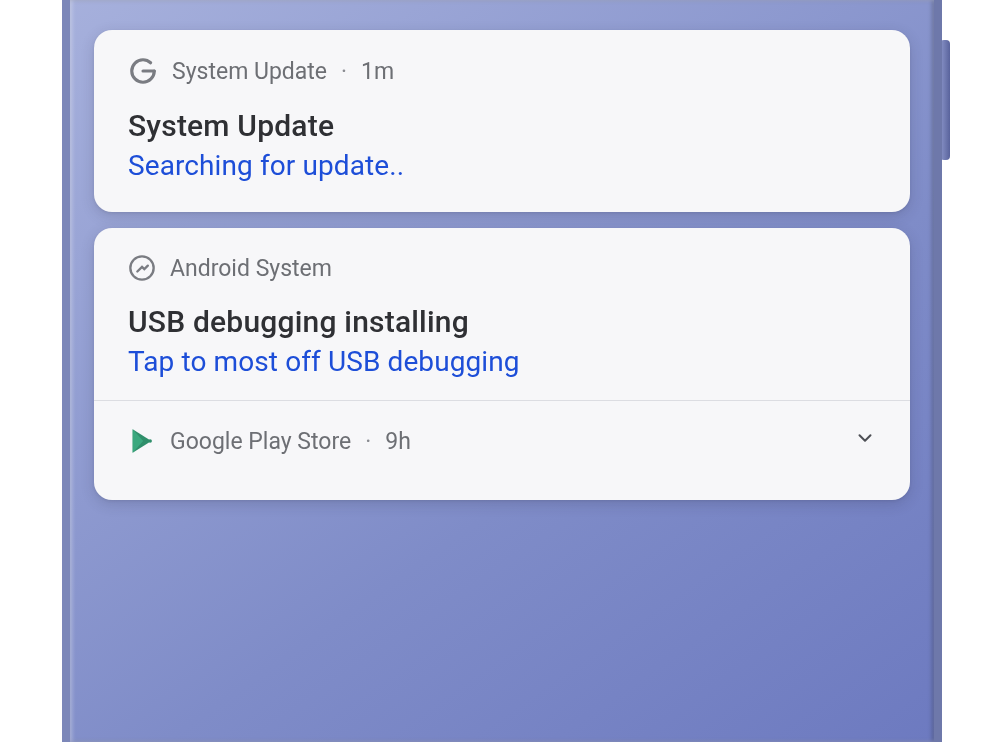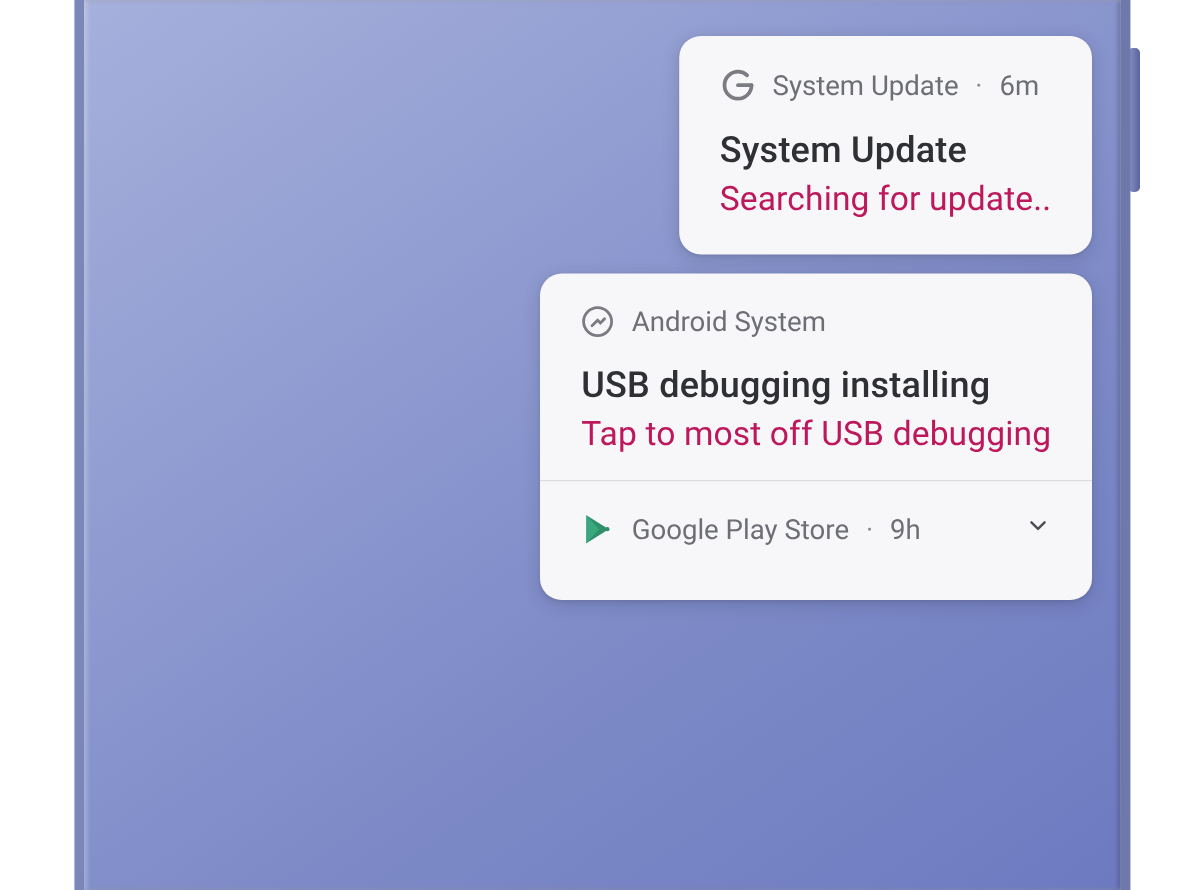--- a/index.html
+++ b/index.html
@@ -38,21 +38,20 @@
     border-radius: 4px;
   }
   .notif-stack {
     position: absolute;
     left: 24px;
     right: 24px;
     top: 30px;
     display: flex;
     flex-direction: column;
     gap: 16px;
-    align-items: flex-end;
   }
   .card {
     background: #f7f7f9;
     border-radius: 18px;
     padding: 26px 34px 30px 34px;
     box-shadow: 0 4px 14px rgba(40,40,60,0.18), 0 1px 3px rgba(0,0,0,0.08);
   }
   .card-header {
     display: flex;
     align-items: center;
@@ -68,21 +67,21 @@
   .notif-title {
     font-size: 30px;
     font-weight: 500;
     color: #2f3034;
     letter-spacing: 0.2px;
     margin-bottom: 6px;
   }
   .notif-body {
     font-size: 28px;
     font-weight: 400;
-    color: #be185d;
+    color: #1d4ed8;
     letter-spacing: 0.1px;
   }
   .divider {
     height: 1px;
     background: #dcdde2;
     margin: 22px -34px;
   }
   .sub-notif { padding-top: 4px; }
   .sub-notif .card-header { margin-bottom: 15px; }
   
@@ -102,21 +101,21 @@
       <div class="card">
         <div class="card-header">
           <span class="app-icon g-icon">
             <svg viewBox="0 0 48 48">
               <path fill="none" stroke="#7a7c82" stroke-width="5" stroke-linecap="round" d="M42 24c0 9.94-8.06 18-18 18S6 33.94 6 24 14.06 6 24 6c4.7 0 8.98 1.8 12.2 4.76"></path>
               <path fill="none" stroke="#7a7c82" stroke-width="5" stroke-linecap="round" d="M24 24h18"></path>
             </svg>
           </span>
           <span>System Update</span>
           <span class="dot-sep">·</span>
-          <span>6m</span>
+          <span>1m</span>
         </div>
         <div class="notif-title">System Update</div>
         <div class="notif-body">Searching for update..</div>
       </div>
 
       <div class="card">
 
         <div>
           <div class="card-header">
             <span class="app-icon android-icon">

